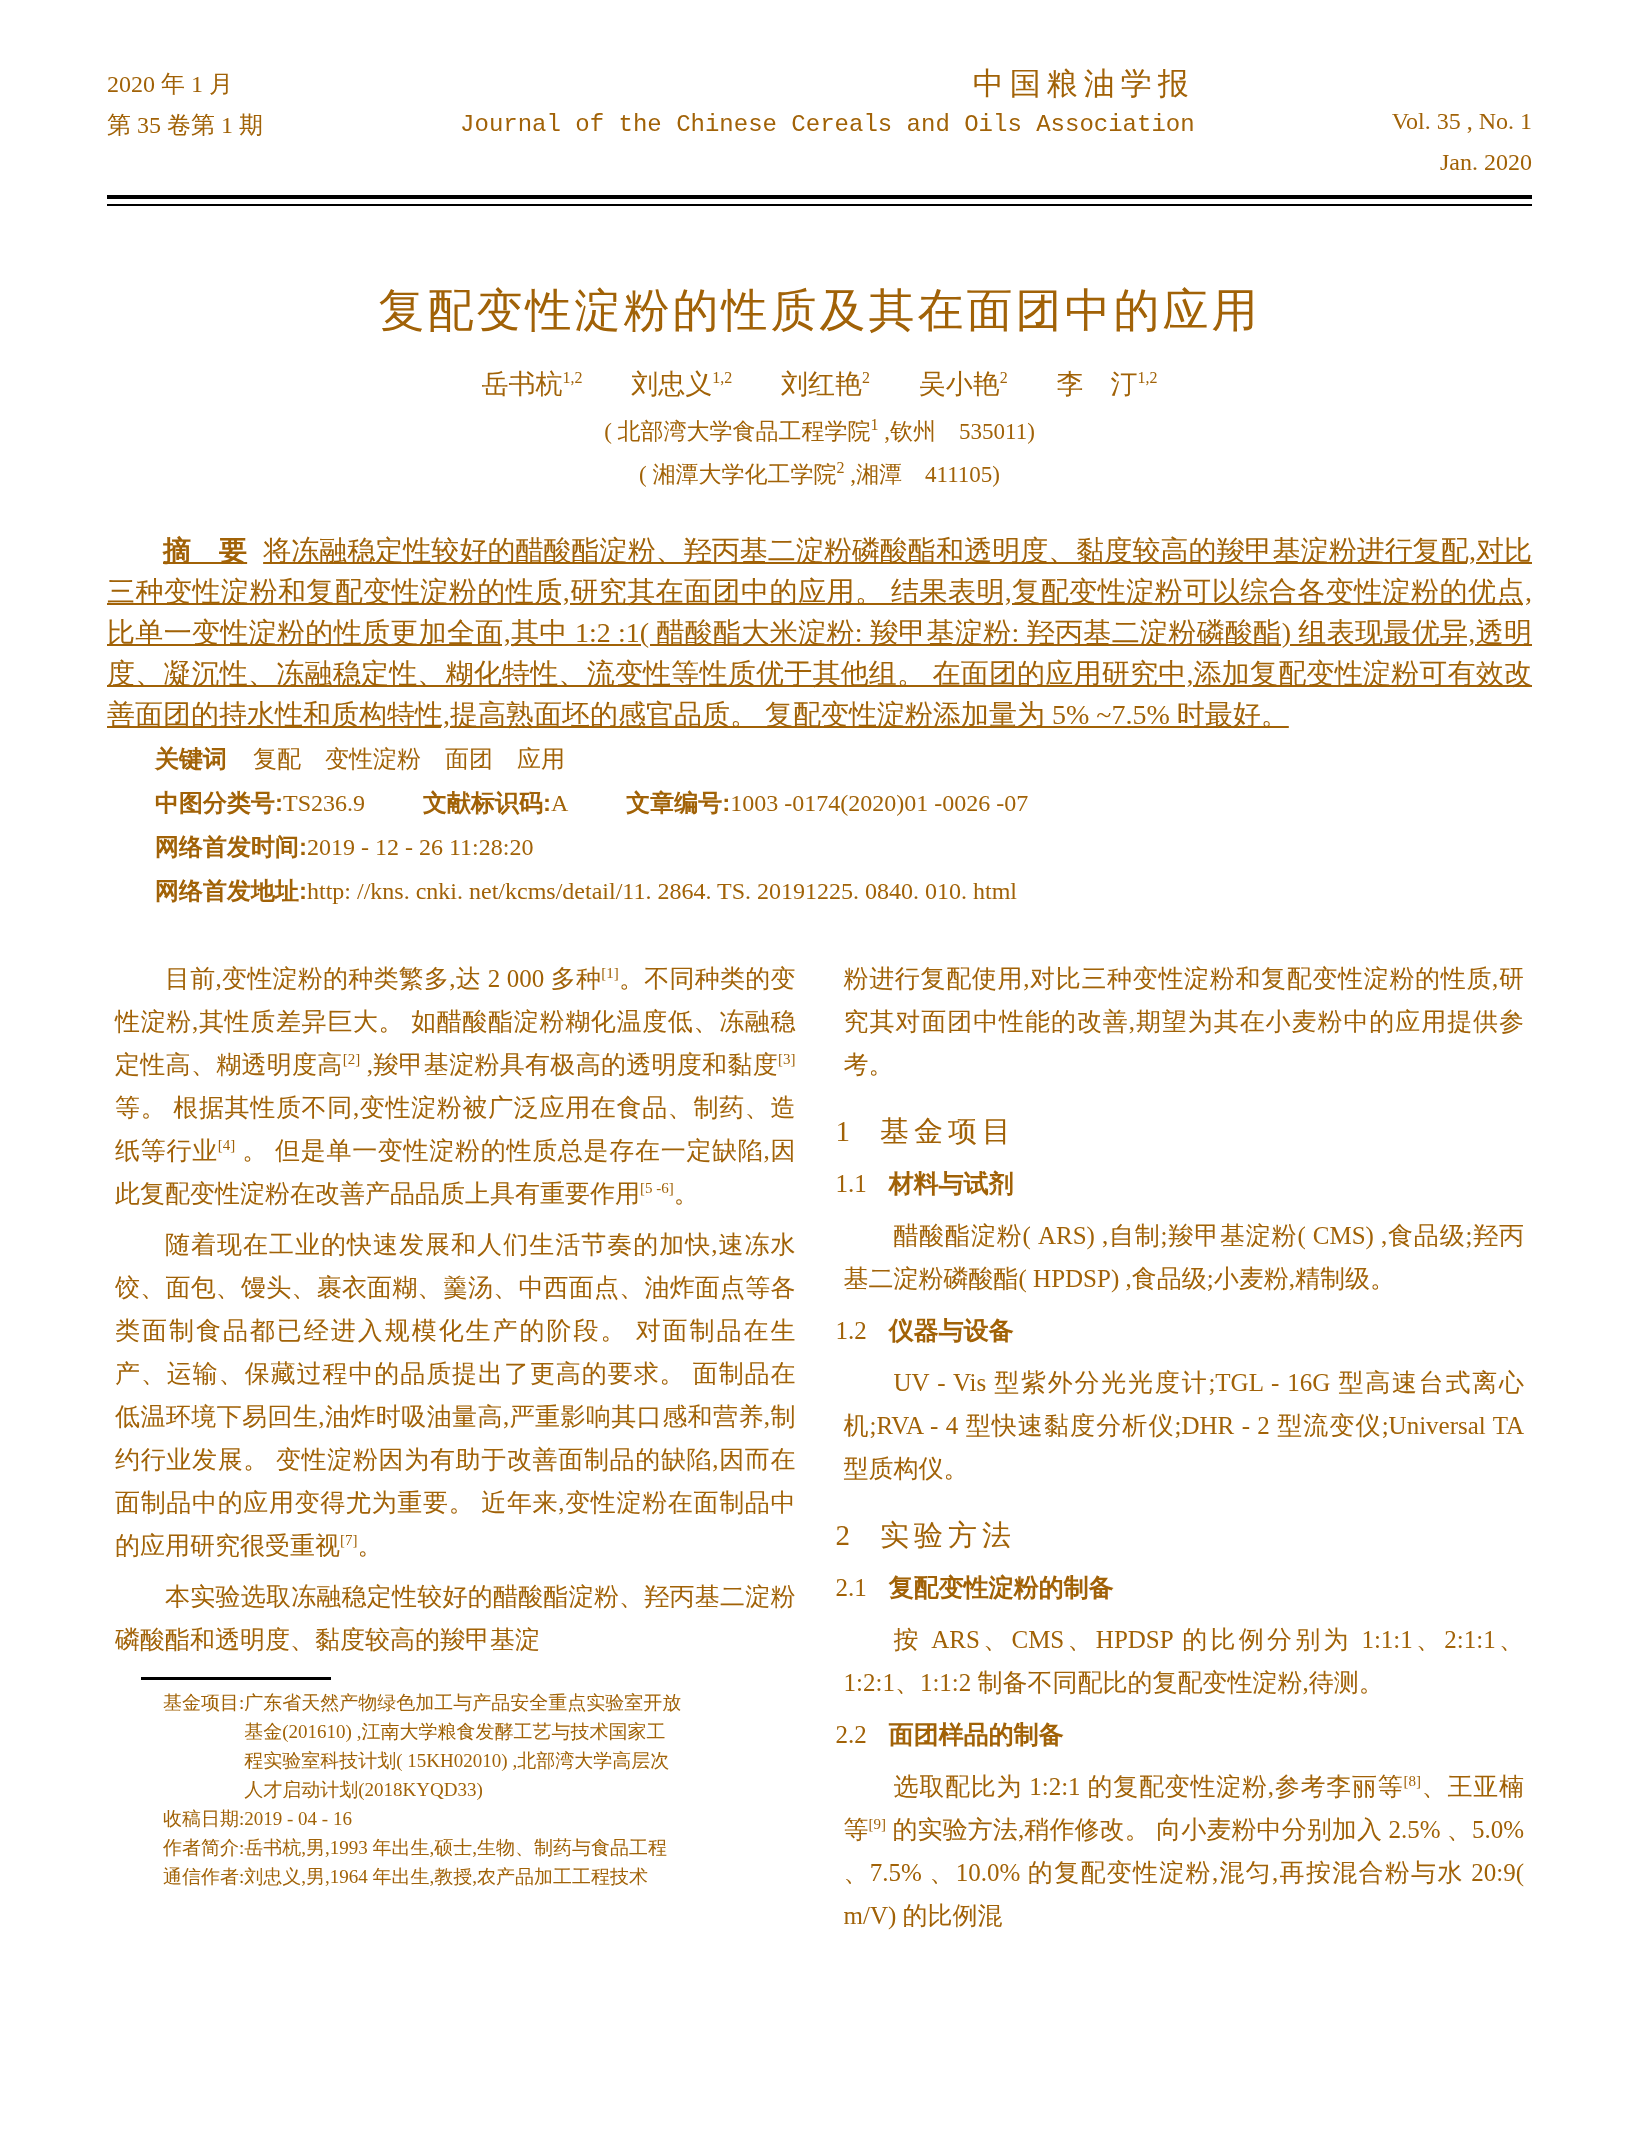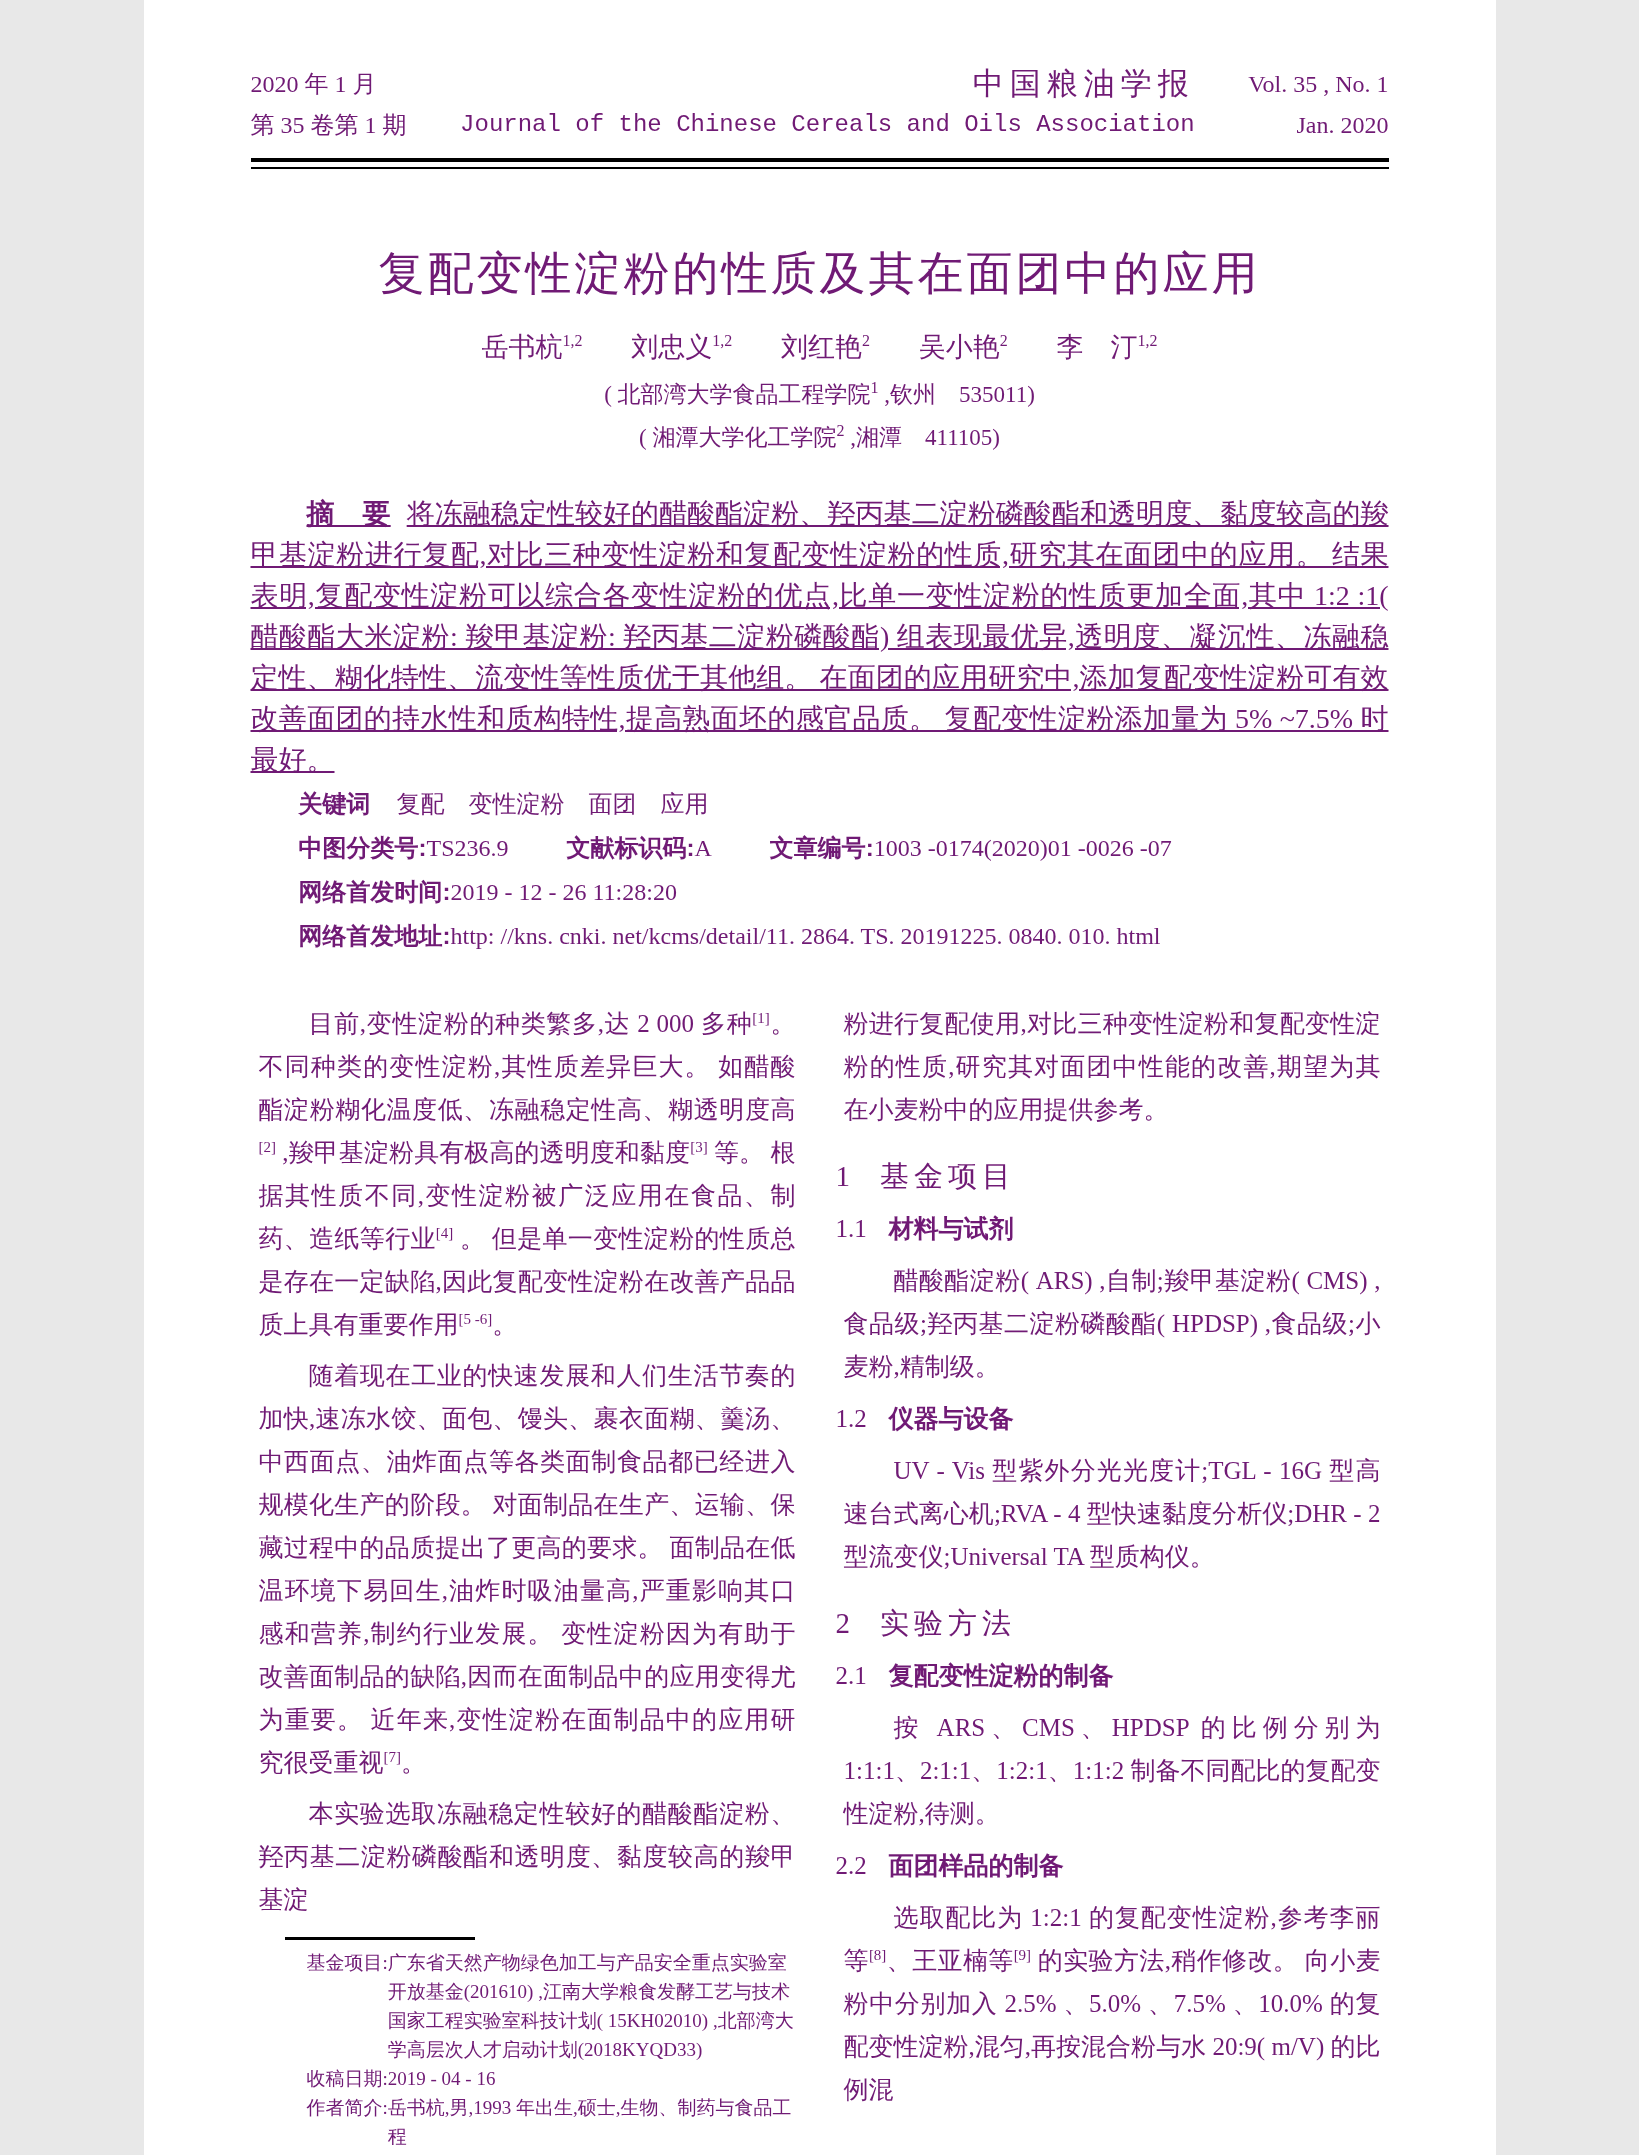--- a/index.html
+++ b/index.html
@@ -1,34 +1,34 @@
 <!DOCTYPE html>
 <html><head>
 <meta charset="utf-8">
 <style>
   html,body{margin:0;padding:0;background:#e8e8e8;}
   .page{
     position:relative;
-    width:1352px;height:2155px;
+    width:1639px;height:2155px;
     background:#ffffff;
-    color:#701a75;
+    color:#a16207;
     font-family:"Liberation Serif","DejaVu Serif",serif;
     overflow:hidden;
     margin:0 auto;
   }
   .content{padding:0 107px;}
 
   
   .journal-header{
     display:flex;justify-content:space-between;align-items:flex-start;
     padding-top:64px;
     font-size:24px;line-height:41px;
   }
   .jh-left{text-align:left;}
-  .jh-right{text-align:right;}
+  .jh-right{text-align:right;margin-top:37px;}
   .jh-center{text-align:right;}
   .jh-cn{font-size:31px;line-height:40px;letter-spacing:6px;}
   .jh-en{font-size:24px;line-height:42px;font-family:Liberation Mono, monospace;}
 
   .double-rule{margin-top:12px;}
   .rule-thick{height:4px;background:#000;}
   .rule-thin{height:2px;background:#000;margin-top:5px;}
 
   
   .title{

